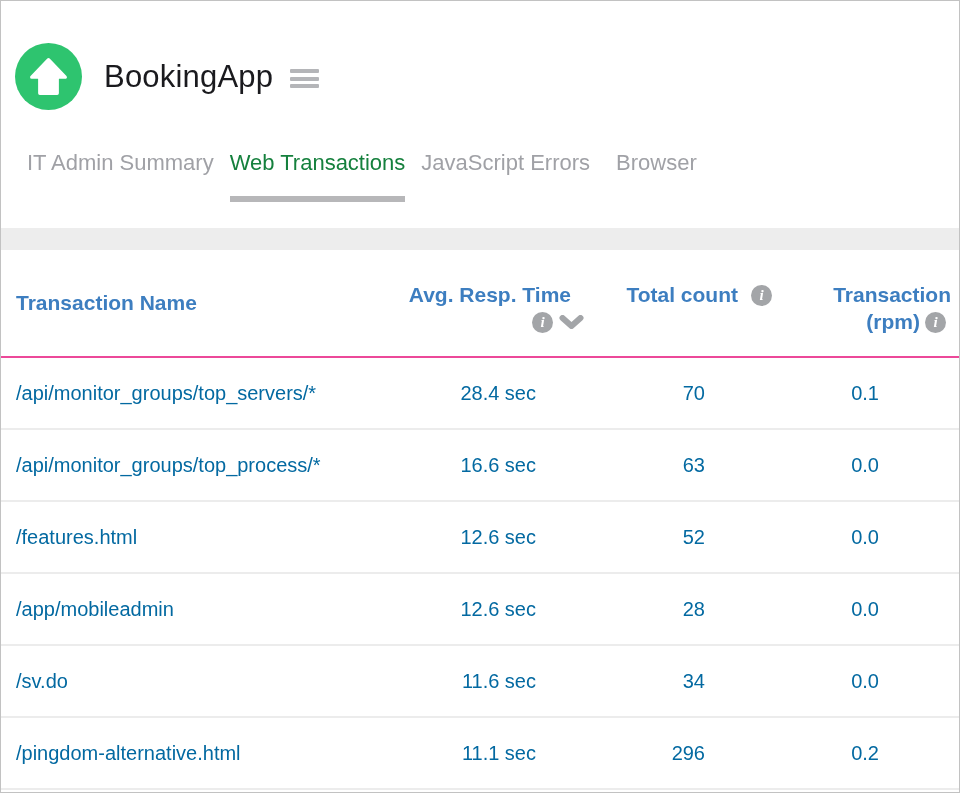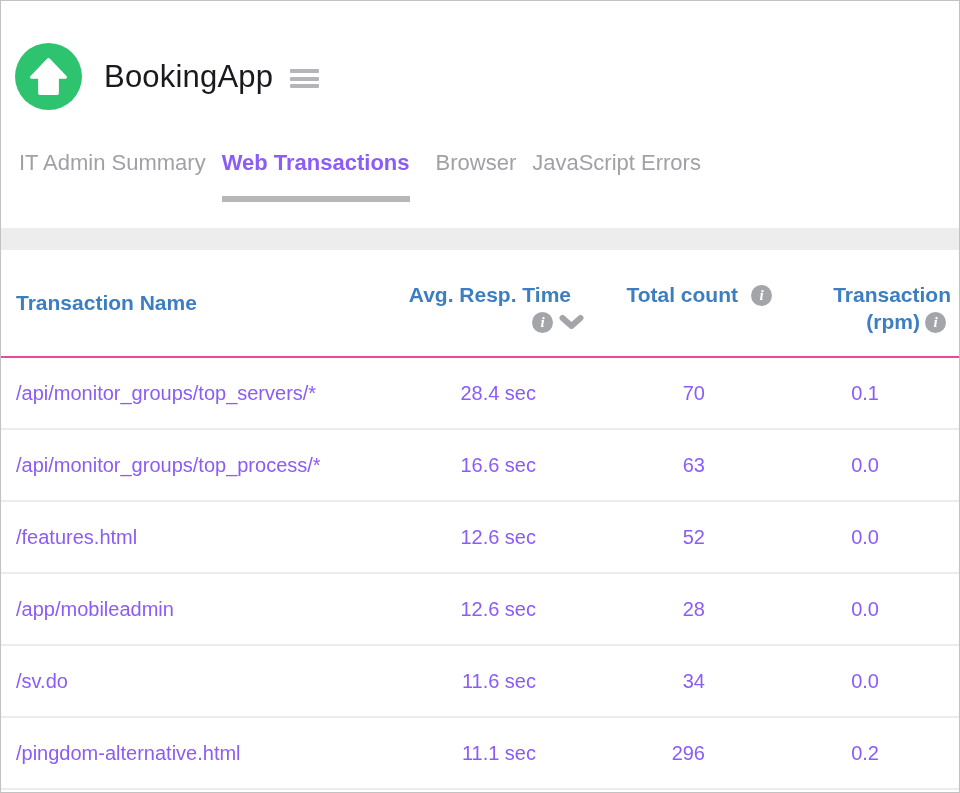--- a/index.html
+++ b/index.html
@@ -24,27 +24,27 @@
     margin-left:22px; letter-spacing:.2px;
   }
   .hamburger {
     width:29px; height:19px; margin-left:17px; margin-top:4px;
     display:flex; flex-direction:column; justify-content:space-between;
     cursor:pointer;
   }
   .hamburger span { height:4px; background:#b4b5b8; border-radius:1px; }
 
   
-  .tabs { display:flex; margin-top:24px; padding-left:10px; height:68px; }
+  .tabs { display:flex; margin-top:24px; padding-left:18px; height:68px; }
   .tab {
     font-size:22px; color:#a0a1a6; padding:16px 8px 0;
     position:relative; white-space:nowrap; cursor:pointer;
   }
   .tab.browser-gap { margin-left:10px; }
-  .tab.active { color:#8b5cf6; font-weight:700; }
+  .tab.active { color:#15803d; font-weight:400; }
   .tab.active::after {
     content:""; position:absolute; left:8px; right:8px; top:62px;
     height:6px; background:#b7b7b9;
   }
 
   
   .band { height:22px; background:#ededed; margin-top:26px; }
 
   
   .grid {
@@ -79,21 +79,21 @@
     font-family:"Liberation Serif", serif; font-style:italic; font-weight:700;
     font-size:15px; line-height:1;
     display:inline-flex; align-items:center; justify-content:center;
     flex:0 0 auto; cursor:pointer;
   }
   .sort-chevron { display:inline-block; cursor:pointer; }
 
   .row {
     height:72px; border-bottom:2px solid #ececec;
     align-items:center;
-    font-size:20px; color:#8b5cf6;
+    font-size:20px; color:#0369a1;
     cursor:pointer;
   }
   .cell.name { padding-left:15px; }
   .cell.num { text-align:right; }
   .cell.avg { padding-right:35px; }
   .cell.count { padding-right:67px; }
   .cell.thr { padding-right:72px; }
 </style>
 </head>
 <body>
@@ -111,22 +111,22 @@
     <span class="hamburger">
       <span></span>
         <span></span>
         <span></span>
     </span>
   </header>
 
   <nav class="tabs">
       <div class="tab">IT Admin Summary</div>
       <div class="tab active">Web Transactions</div>
+      <div class="tab">JavaScript Errors</div>
       <div class="tab browser-gap">Browser</div>
-      <div class="tab">JavaScript Errors</div>
     </nav>
 
   <div class="band"></div>
 
   <section>
 
     <div class="thead grid">
 
       <div class="th name">
         <span>Transaction Name</span>

